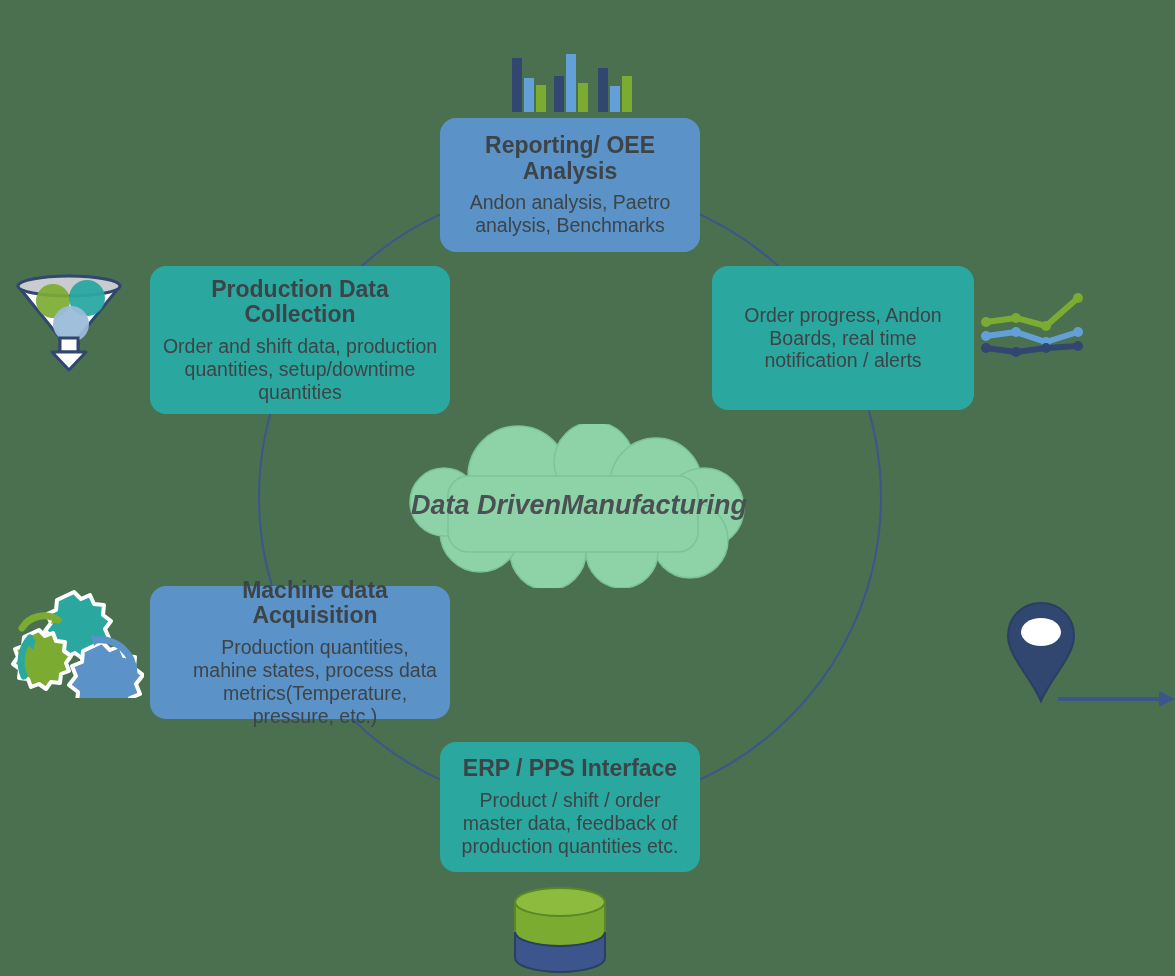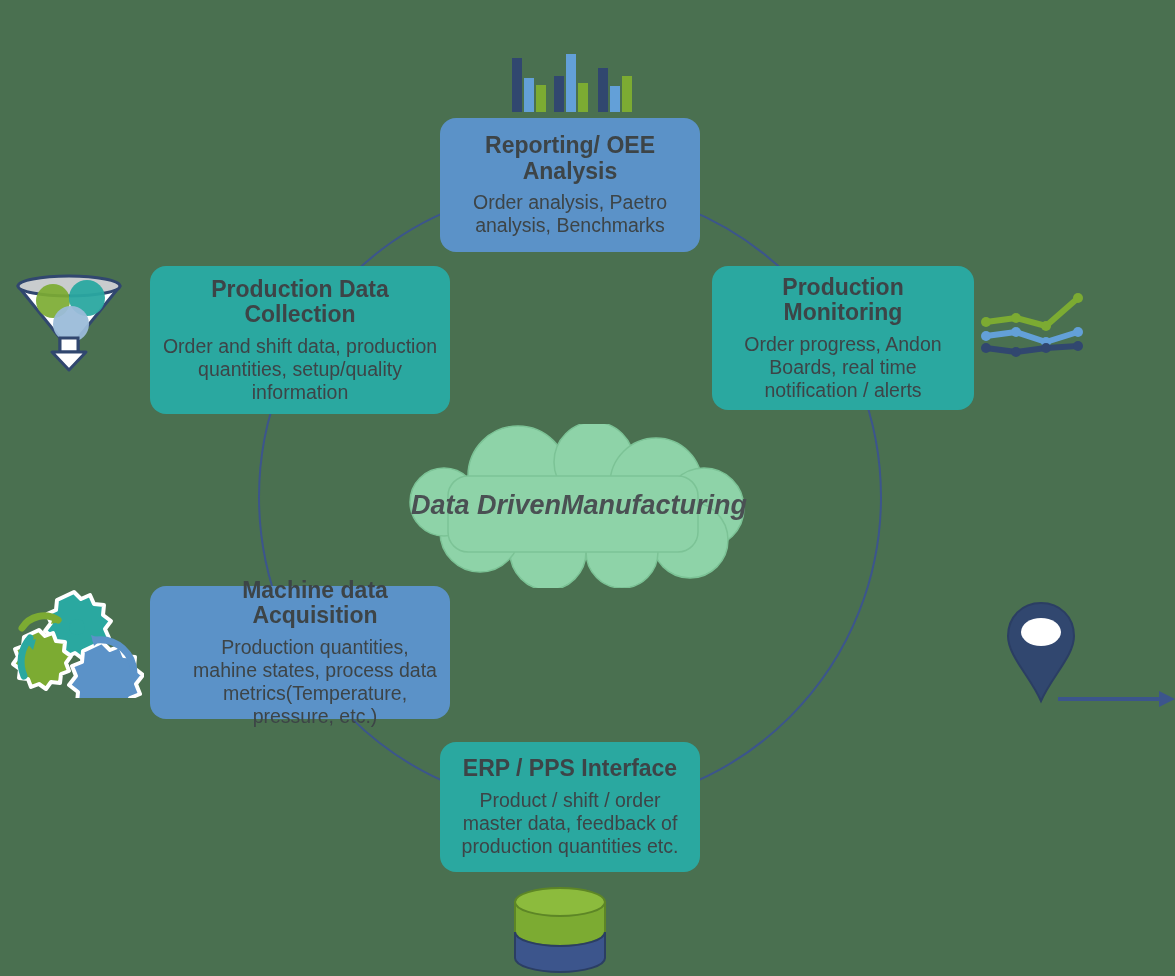--- a/index.html
+++ b/index.html
@@ -214,30 +214,29 @@
       </g>
     </svg>
     <div class="cloud-label">
       <span>Data Driven</span>
       <span>Manufacturing</span>
     </div>
   </div>
 
   <div class="node blue" id="node-reporting">
     <div class="title">Reporting/ OEE Analysis</div>
-    <div class="desc">Order analysis, Paetro analysis, Benchmarks</div>
+    <div class="desc">Andon analysis, Paetro analysis, Benchmarks</div>
   </div>
 
   <div class="node teal" id="node-prod-data">
     <div class="title">Production Data Collection</div>
-    <div class="desc">Order and shift data, production quantities, setup/quality information</div>
+    <div class="desc">Order and shift data, production quantities, setup/downtime quantities</div>
   </div>
 
   <div class="node teal" id="node-prod-monitoring">
-    <div class="title">Production Monitoring</div>
     <div class="desc">Order progress, Andon Boards, real time notification / alerts</div>
   </div>
 
   <div class="node blue" id="node-machine-data">
     <div class="title">Machine data Acquisition</div>
     <div class="desc">Production quantities, mahine states, process data metrics(Temperature, pressure, etc.)</div>
   </div>
 
 
   <div class="node teal" id="node-erp">

